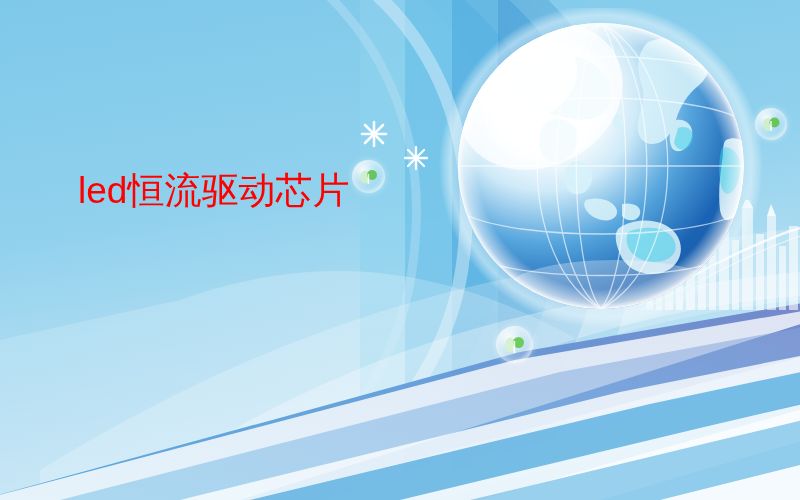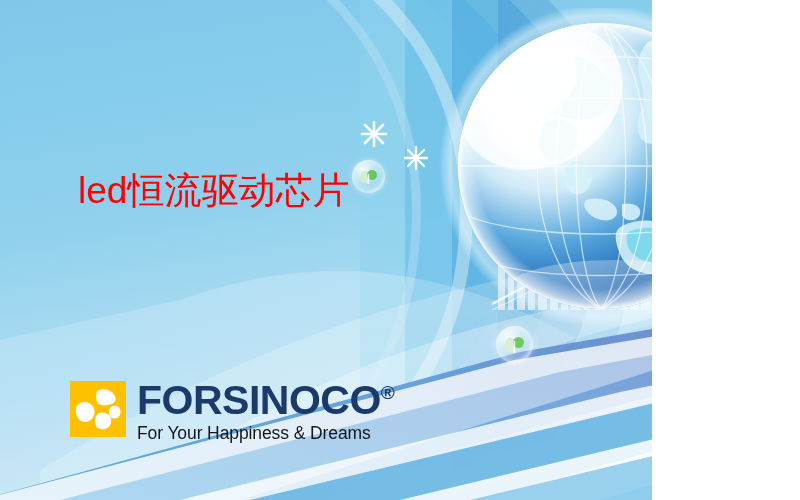--- a/index.html
+++ b/index.html
@@ -1,20 +1,20 @@
 <!DOCTYPE html>
 <html><head>
 <meta charset="utf-8">
 <style>
   html,body{margin:0;padding:0;background:#fff;}
   body{font-family:"Liberation Sans",sans-serif;}
 
   #banner{
     position:relative;
-    width:652px;height:500px;
+    width:800px;height:500px;
     overflow:hidden;
     background:linear-gradient(165deg,#7ec8ea 0%,#86cdec 28%,#9ed8f0 58%,#bfe3f5 82%,#cfe9f7 100%);
   }
 
   
   .bgsvg{position:absolute;left:0;top:0;width:800px;height:500px;}
 
   
   #globe-wrap{
     position:absolute;left:436px;top:8px;width:330px;height:330px;
@@ -291,34 +291,14 @@
       <ellipse cx="12.5" cy="16.5" rx="4.5" ry="6.5" fill="#cfeec9" opacity=".95"></ellipse>
       <ellipse cx="19.5" cy="14.5" rx="5" ry="5" fill="#5fc24a" opacity=".9"></ellipse>
       <rect x="15.2" y="13" width="1.6" height="10" fill="#ffffff" opacity=".85"></rect>
     </svg>
   </div>
 
   <div id="headline">
     <span class="l1">led恒流驱动芯片</span>
   </div>
 
-  <div id="logo">
-    <div id="logo-mark">
-      <svg viewBox="0 0 56 56" width="56" height="56">
-        <g fill="#ffffff">
-          <path d="M30.5,8.5 C38,7.5 44.5,11.5 45.5,17 C46.2,21 42.5,23.5 37,24.2
-                   C31.5,24.9 27.2,23.2 26.6,19.5 C25.9,15 25.5,9.2 30.5,8.5 Z"></path>
-          <path d="M45.8,24.8 C49.8,25.6 51.5,29.5 50.2,33.2 C48.9,37 45.2,38.5 42.2,37
-                   C39.2,35.5 38.2,31.5 39.5,28 C40.5,25.4 43,24.3 45.8,24.8 Z"></path>
-          <path d="M9.5,22.5 C14.5,19.5 21,21.5 23.5,26.5 C26,31.5 24,37.5 19,40
-                   C14,42.5 8.5,40 6.8,34.8 C5,29.2 5.8,24.8 9.5,22.5 Z"></path>
-          <path d="M30.2,31.8 C35.5,30.5 40.5,33.5 41.2,38.8 C41.9,44 38.2,48 33,48.2
-                   C28,48.4 24.8,45 25,40 C25.2,35.8 26.8,32.6 30.2,31.8 Z"></path>
-        </g>
-      </svg>
-    </div>
-    <div id="logo-text">
-      <span id="wordmark"><span>FORSINOCO</span><span class="reg">®</span></span>
-      <span id="tagline">For Your Happiness &amp; Dreams</span>
-    </div>
-  </div>
 
 </div>
 
 </body></html>

